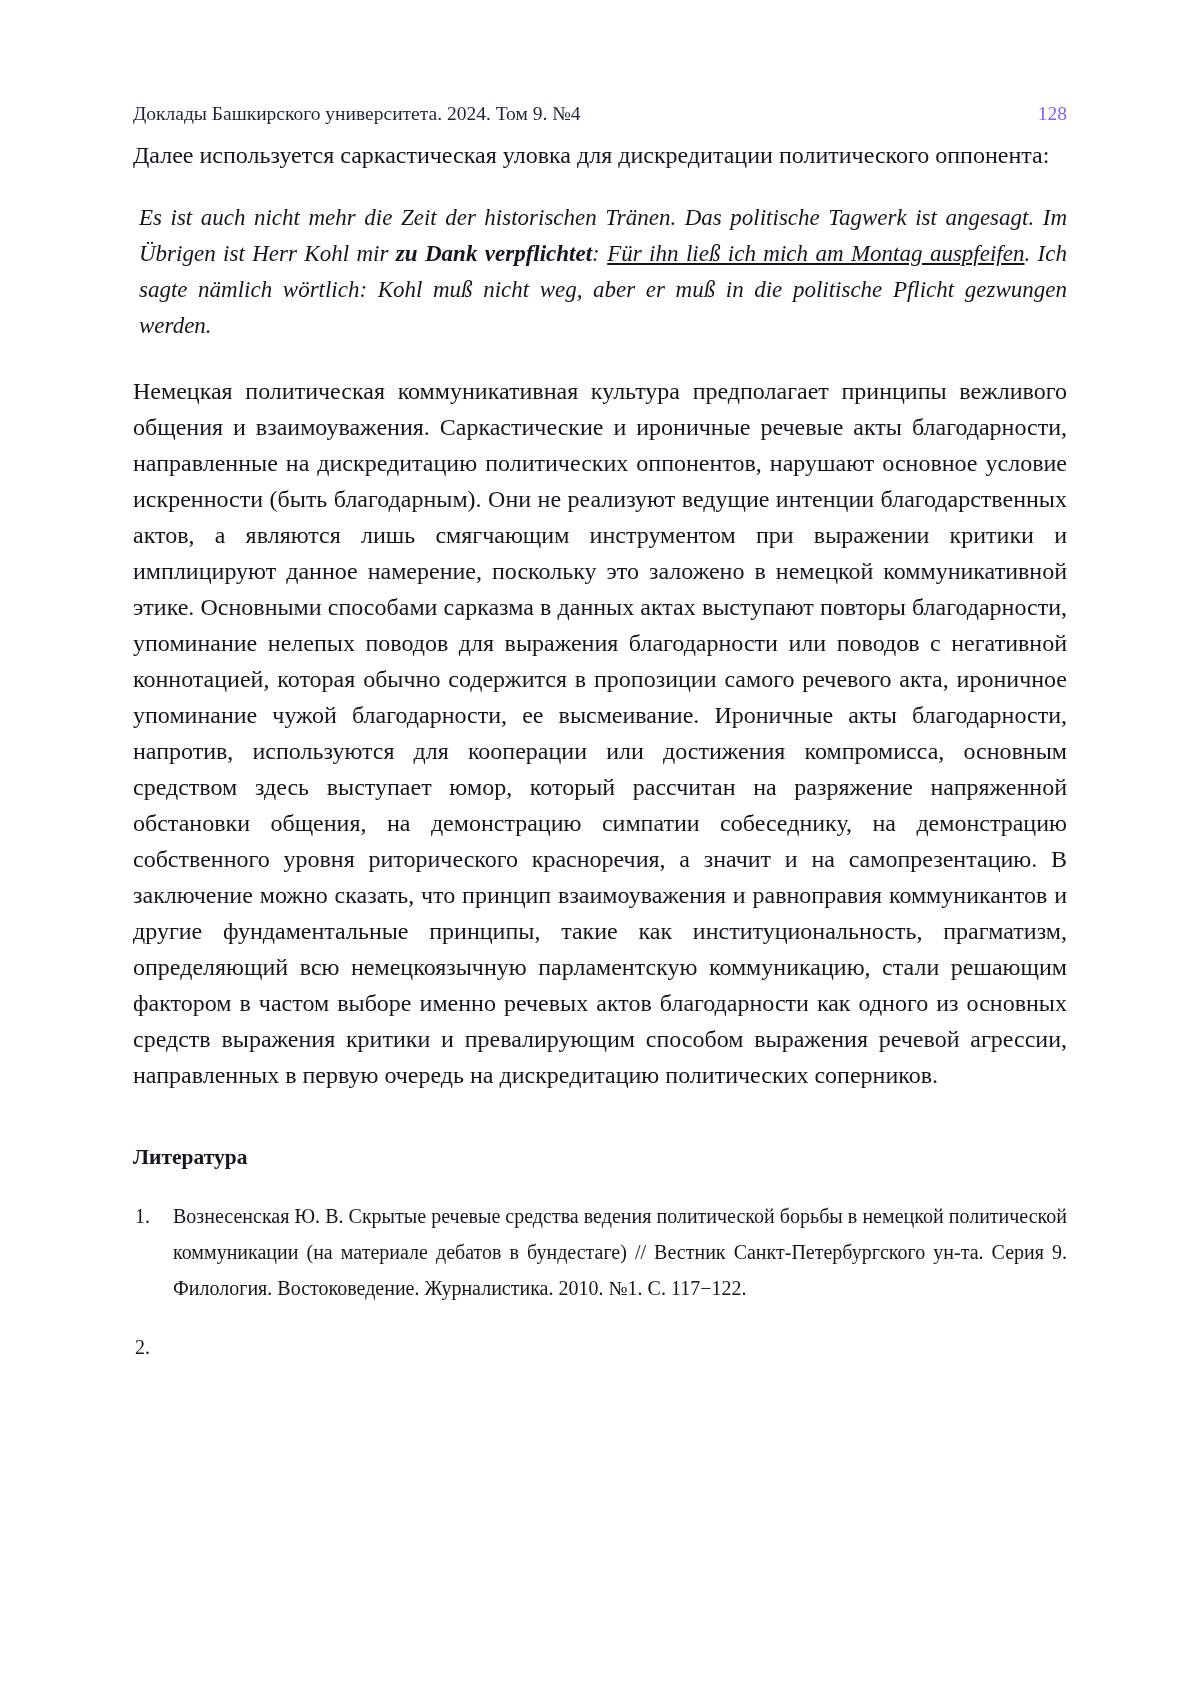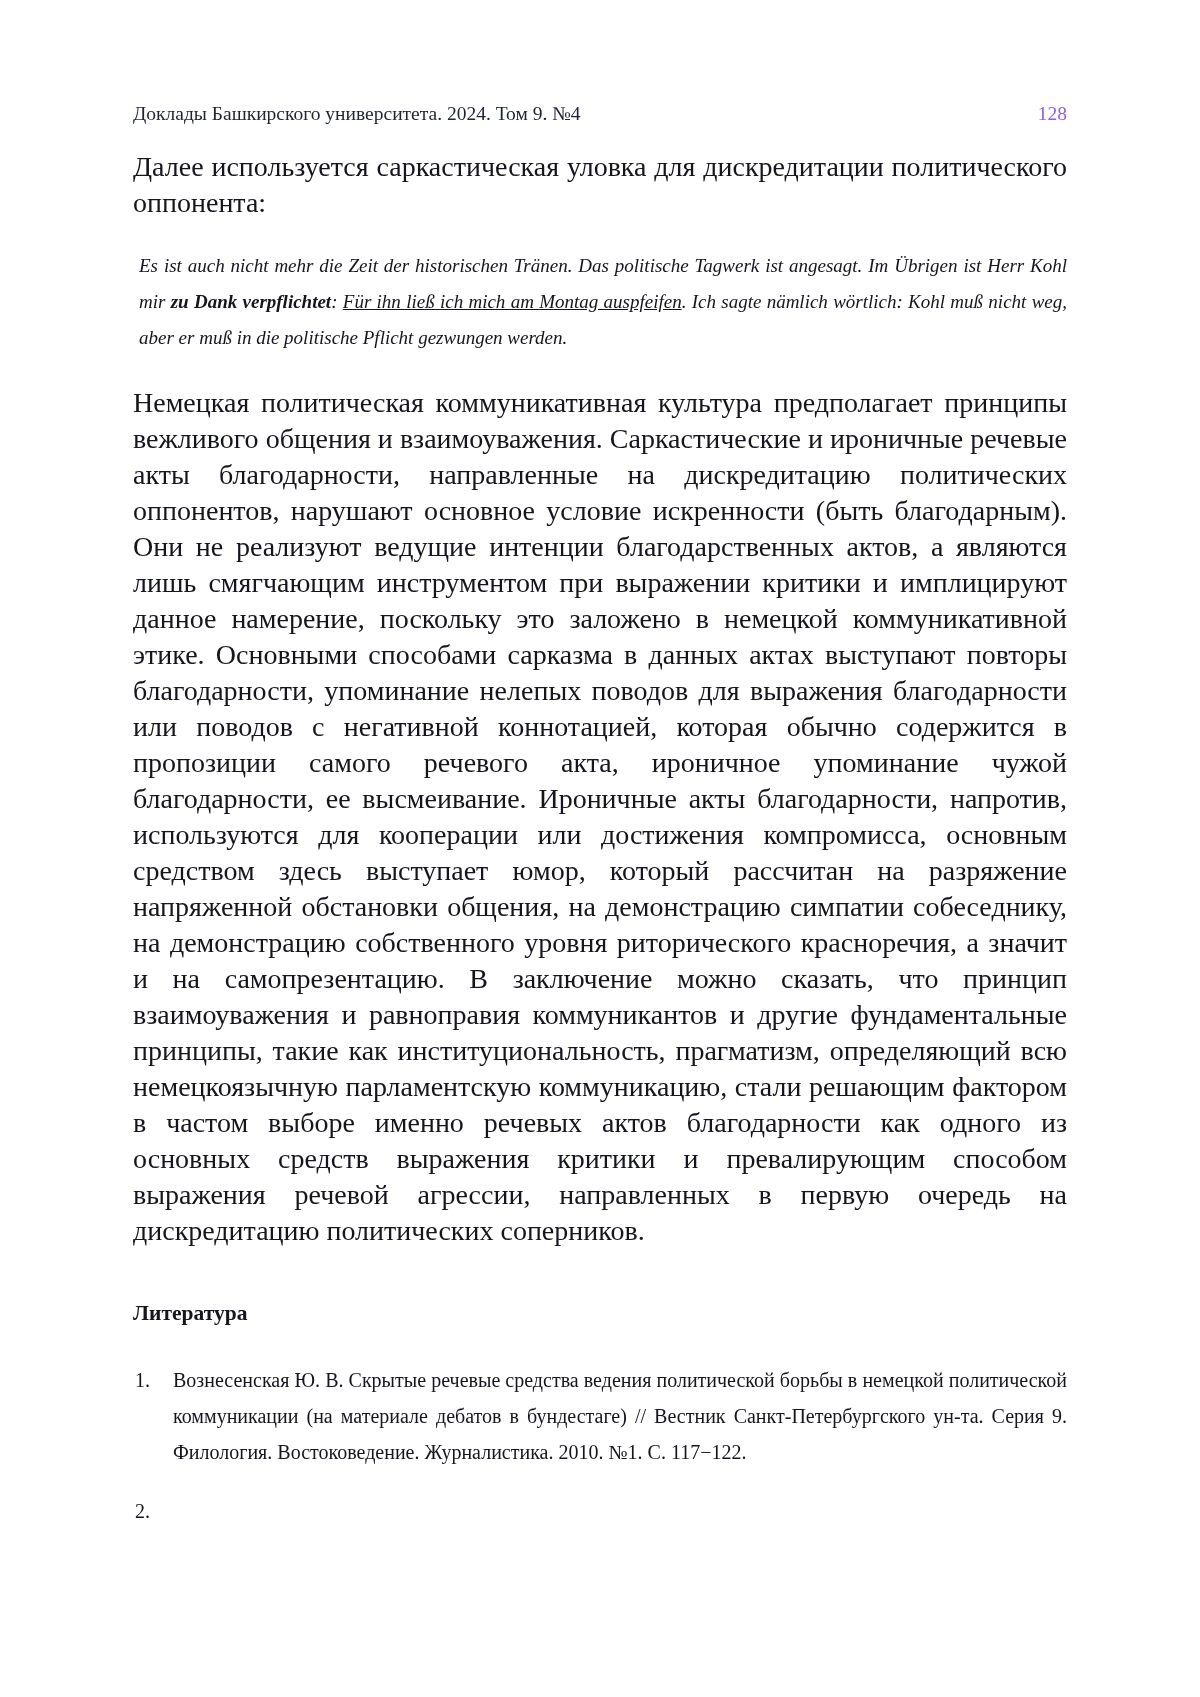--- a/index.html
+++ b/index.html
@@ -16,54 +16,54 @@
     box-sizing: border-box;
     padding: 103px 133px 40px 133px;
     font-family: "Liberation Serif", "DejaVu Serif", serif;
     color: #15151f;
   }
   .page-header {
     display: flex;
     justify-content: space-between;
     align-items: baseline;
     font-size: 19.5px;
-    margin-bottom: 24px;
+    margin-bottom: 12px;
     color: #1d2437;
   }
   .page-header .page-number {
     color: #8b5cf6;
   }
   .body-text p {
-    font-size: 28px;
+    font-size: 24px;
     line-height: 36px;
     text-align: justify;
     margin: 0 0 27px 0;
     hyphens: auto;
     -webkit-hyphens: auto;
   }
   blockquote.quote {
-    font-size: 19px;
+    font-size: 23px;
     line-height: 36px;
     text-align: justify;
     font-style: italic;
     margin: 0 0 29px 0;
     padding: 0 0 0 6px;
     hyphens: auto;
     -webkit-hyphens: auto;
   }
   blockquote.quote .q-bold {
     font-weight: bold;
   }
   blockquote.quote .q-underline {
     text-decoration: underline;
   }
   .references-heading {
     font-size: 21.5px;
     font-weight: bold;
-    margin: 52px 0 36px 0;
+    margin: 52px 0 28px 0;
   }
   .ref-item {
     position: relative;
     font-size: 20px;
     line-height: 36px;
     text-align: justify;
     padding-left: 40px;
     margin: 0 0 23px 0;
     hyphens: auto;
     -webkit-hyphens: auto;

